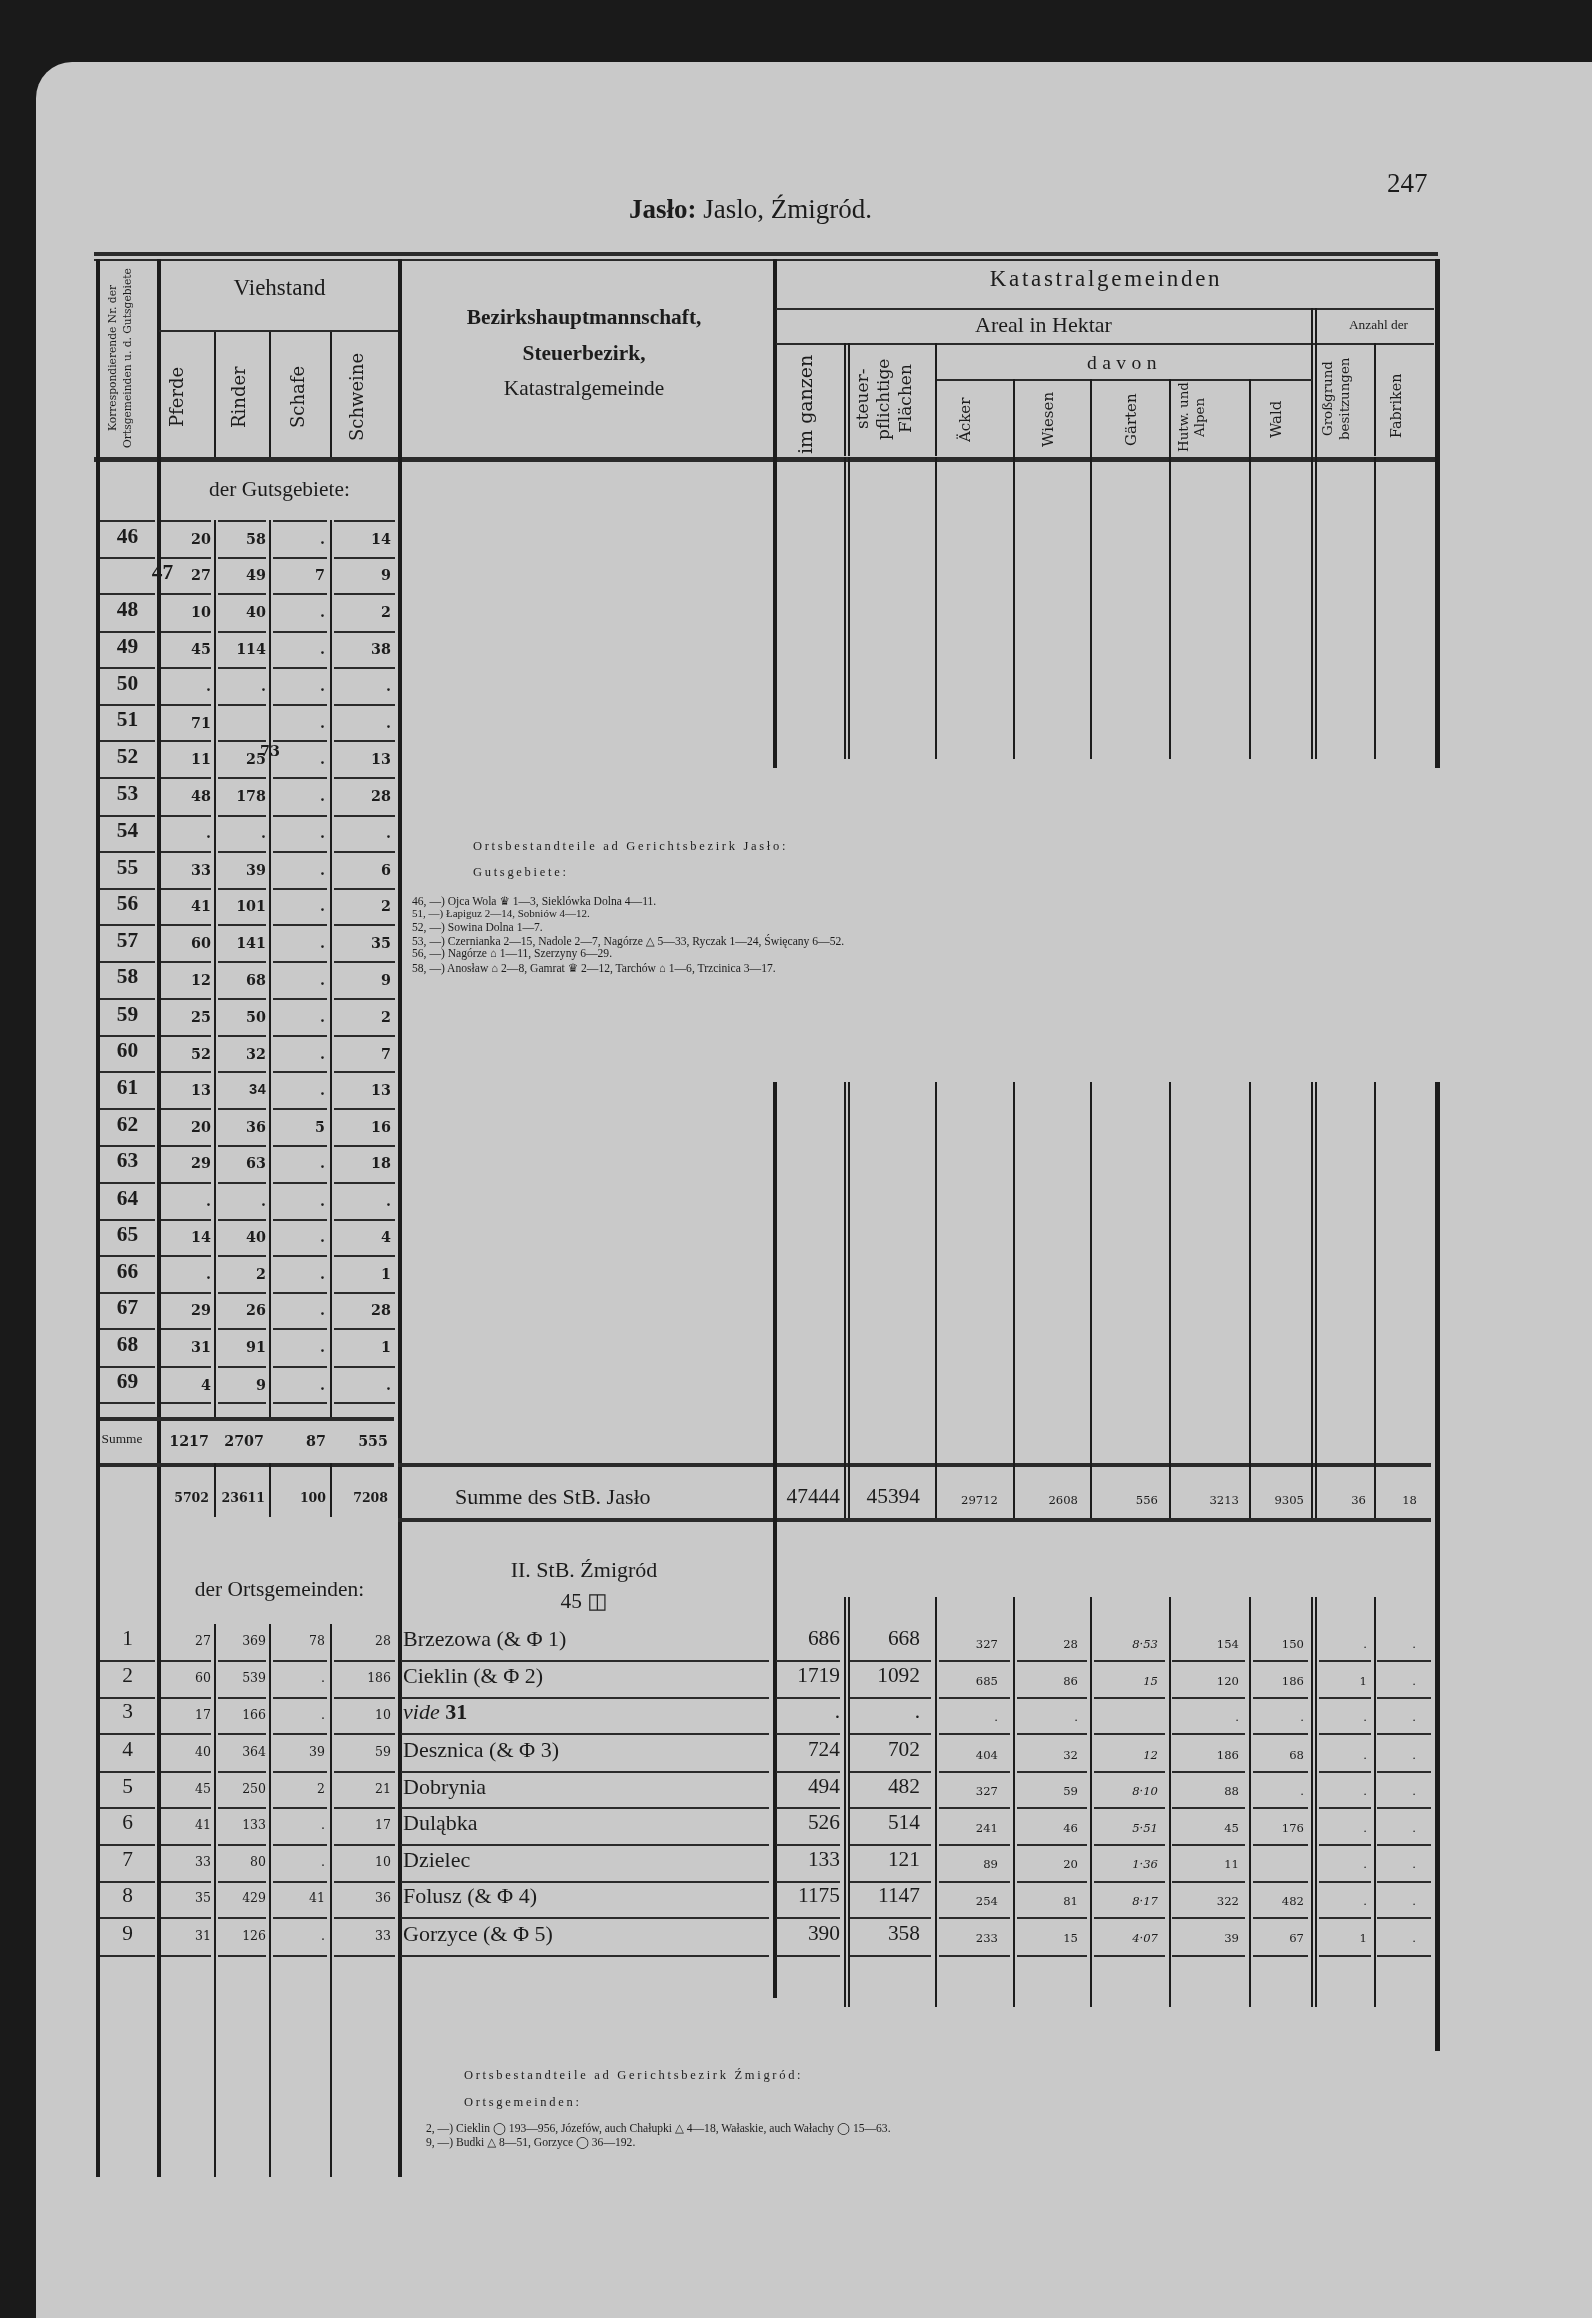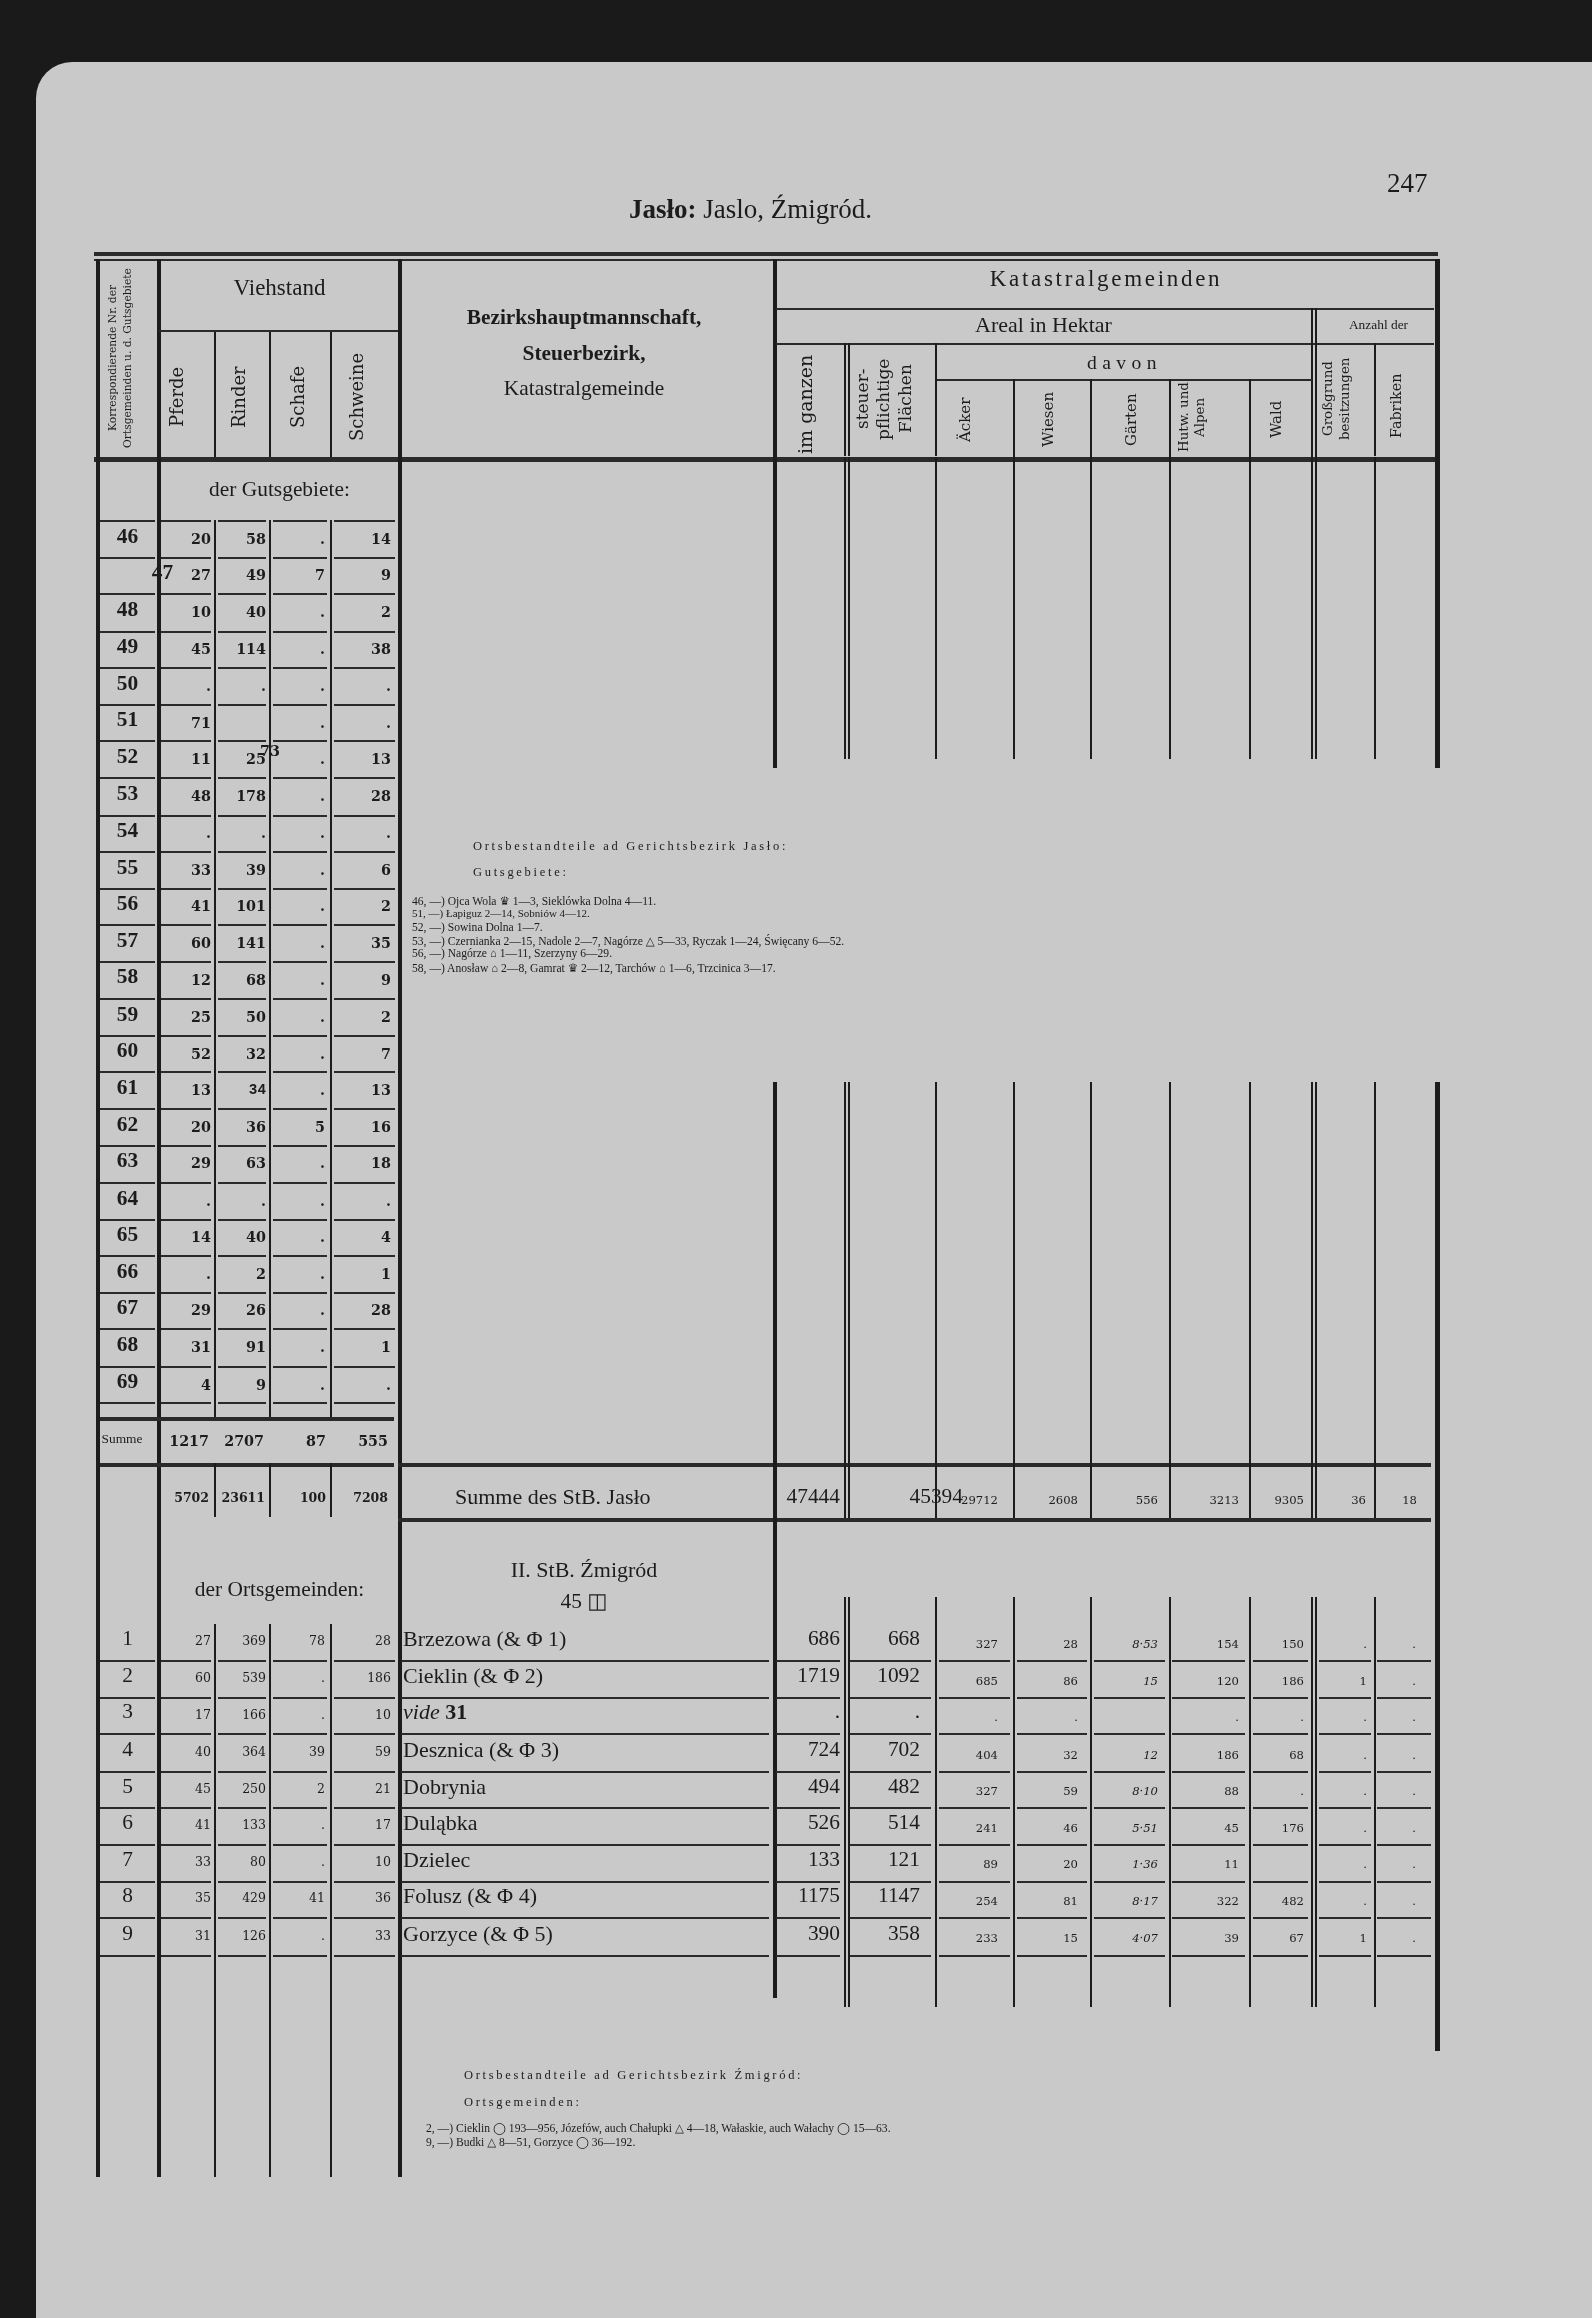--- a/index.html
+++ b/index.html
@@ -564,21 +564,21 @@
     <div class="note" style="left: 412px; top: 947px; font-size: 11.6px;">56, —) Nagórze ⌂ 1—11, Szerzyny 6—29.</div>
     <div class="note" style="left: 412px; top: 961px; font-size: 11.6px;">58, —) Anosław ⌂ 2—8, Gamrat ♛ 2—12, Tarchów ⌂ 1—6, Trzcinica 3—17.</div>
   </div>
 
 <div class="num" style="left:159px; top:1490px; width:50px; font-size:12.5px;">5702</div>
 <div class="num" style="left:211px; top:1490px; width:54px; font-size:12.5px;">23611</div>
 <div class="num" style="left:271px; top:1490px; width:55px; font-size:12.5px;">100</div>
 <div class="num" style="left:332px; top:1490px; width:56px; font-size:12.5px;">7208</div>
 <div class="name" style="left:455px; top:1484px; font-size:22px;">Summe des StB. Jasło</div>
 <div class="bignum" style="left:776px; top:1484px; width:64px;">47444</div>
-<div class="bignum" style="left:849px; top:1484px; width:71px;padding-left:43px;">45394</div>
+<div class="bignum" style="left:849px; top:1484px; width:71px;">45394</div>
 <div class="smnum" style="left:928px; top:1493px; width:70px;">29712</div>
 <div class="smnum" style="left:1008px; top:1493px; width:70px;">2608</div>
 <div class="smnum" style="left:1088px; top:1493px; width:70px;">556</div>
 <div class="smnum" style="left:1169px; top:1493px; width:70px;">3213</div>
 <div class="smnum" style="left:1247px; top:1493px; width:57px;">9305</div>
 <div class="smnum" style="left:1311px; top:1493px; width:55px;">36</div>
 <div class="smnum" style="left:1374px; top:1493px; width:43px;">18</div>
 
 <div class="hdr" style="left:401px; top:1557px; width:366px; font-size:22px;"><span>II. StB. Źmigród</span></div>
 <div class="hdr" style="left:401px; top:1588px; width:366px; font-size:21.4px;">45 ◫</div>

